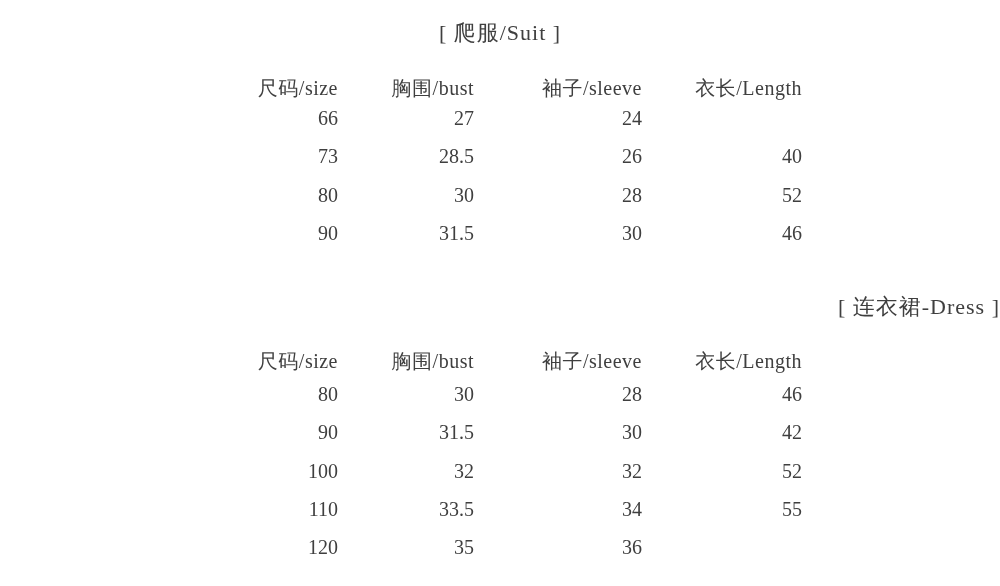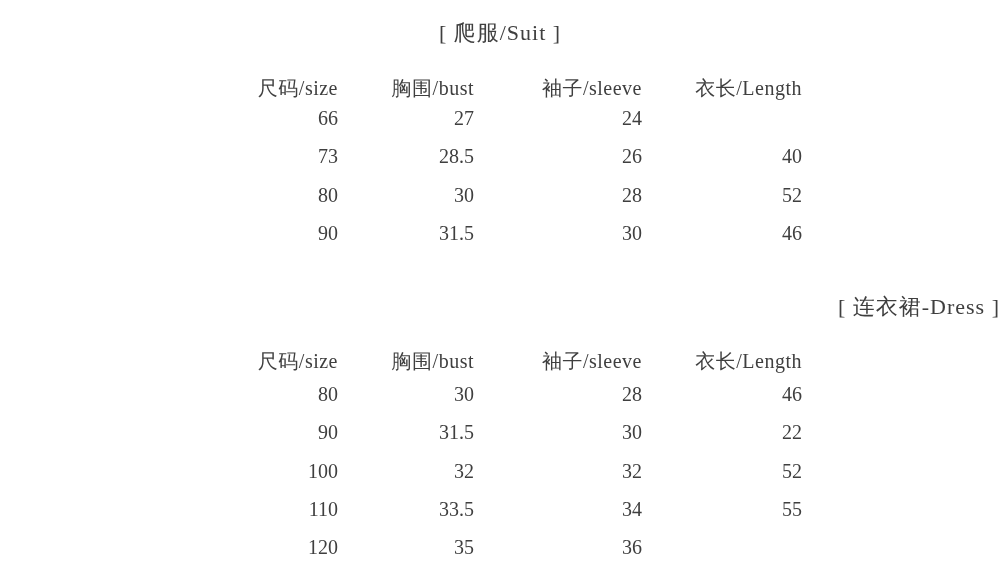--- a/index.html
+++ b/index.html
@@ -97,21 +97,21 @@
     <div class="row">
       <div class="cell">80</div>
       <div class="cell">30</div>
       <div class="cell">28</div>
       <div class="cell">46</div>
     </div>
     <div class="row">
       <div class="cell">90</div>
       <div class="cell">31.5</div>
       <div class="cell">30</div>
-      <div class="cell">22</div>
+      <div class="cell">42</div>
     </div>
     <div class="row">
       <div class="cell">100</div>
       <div class="cell">32</div>
       <div class="cell">32</div>
       <div class="cell">52</div>
     </div>
     <div class="row">
       <div class="cell">110</div>
       <div class="cell">33.5</div>

